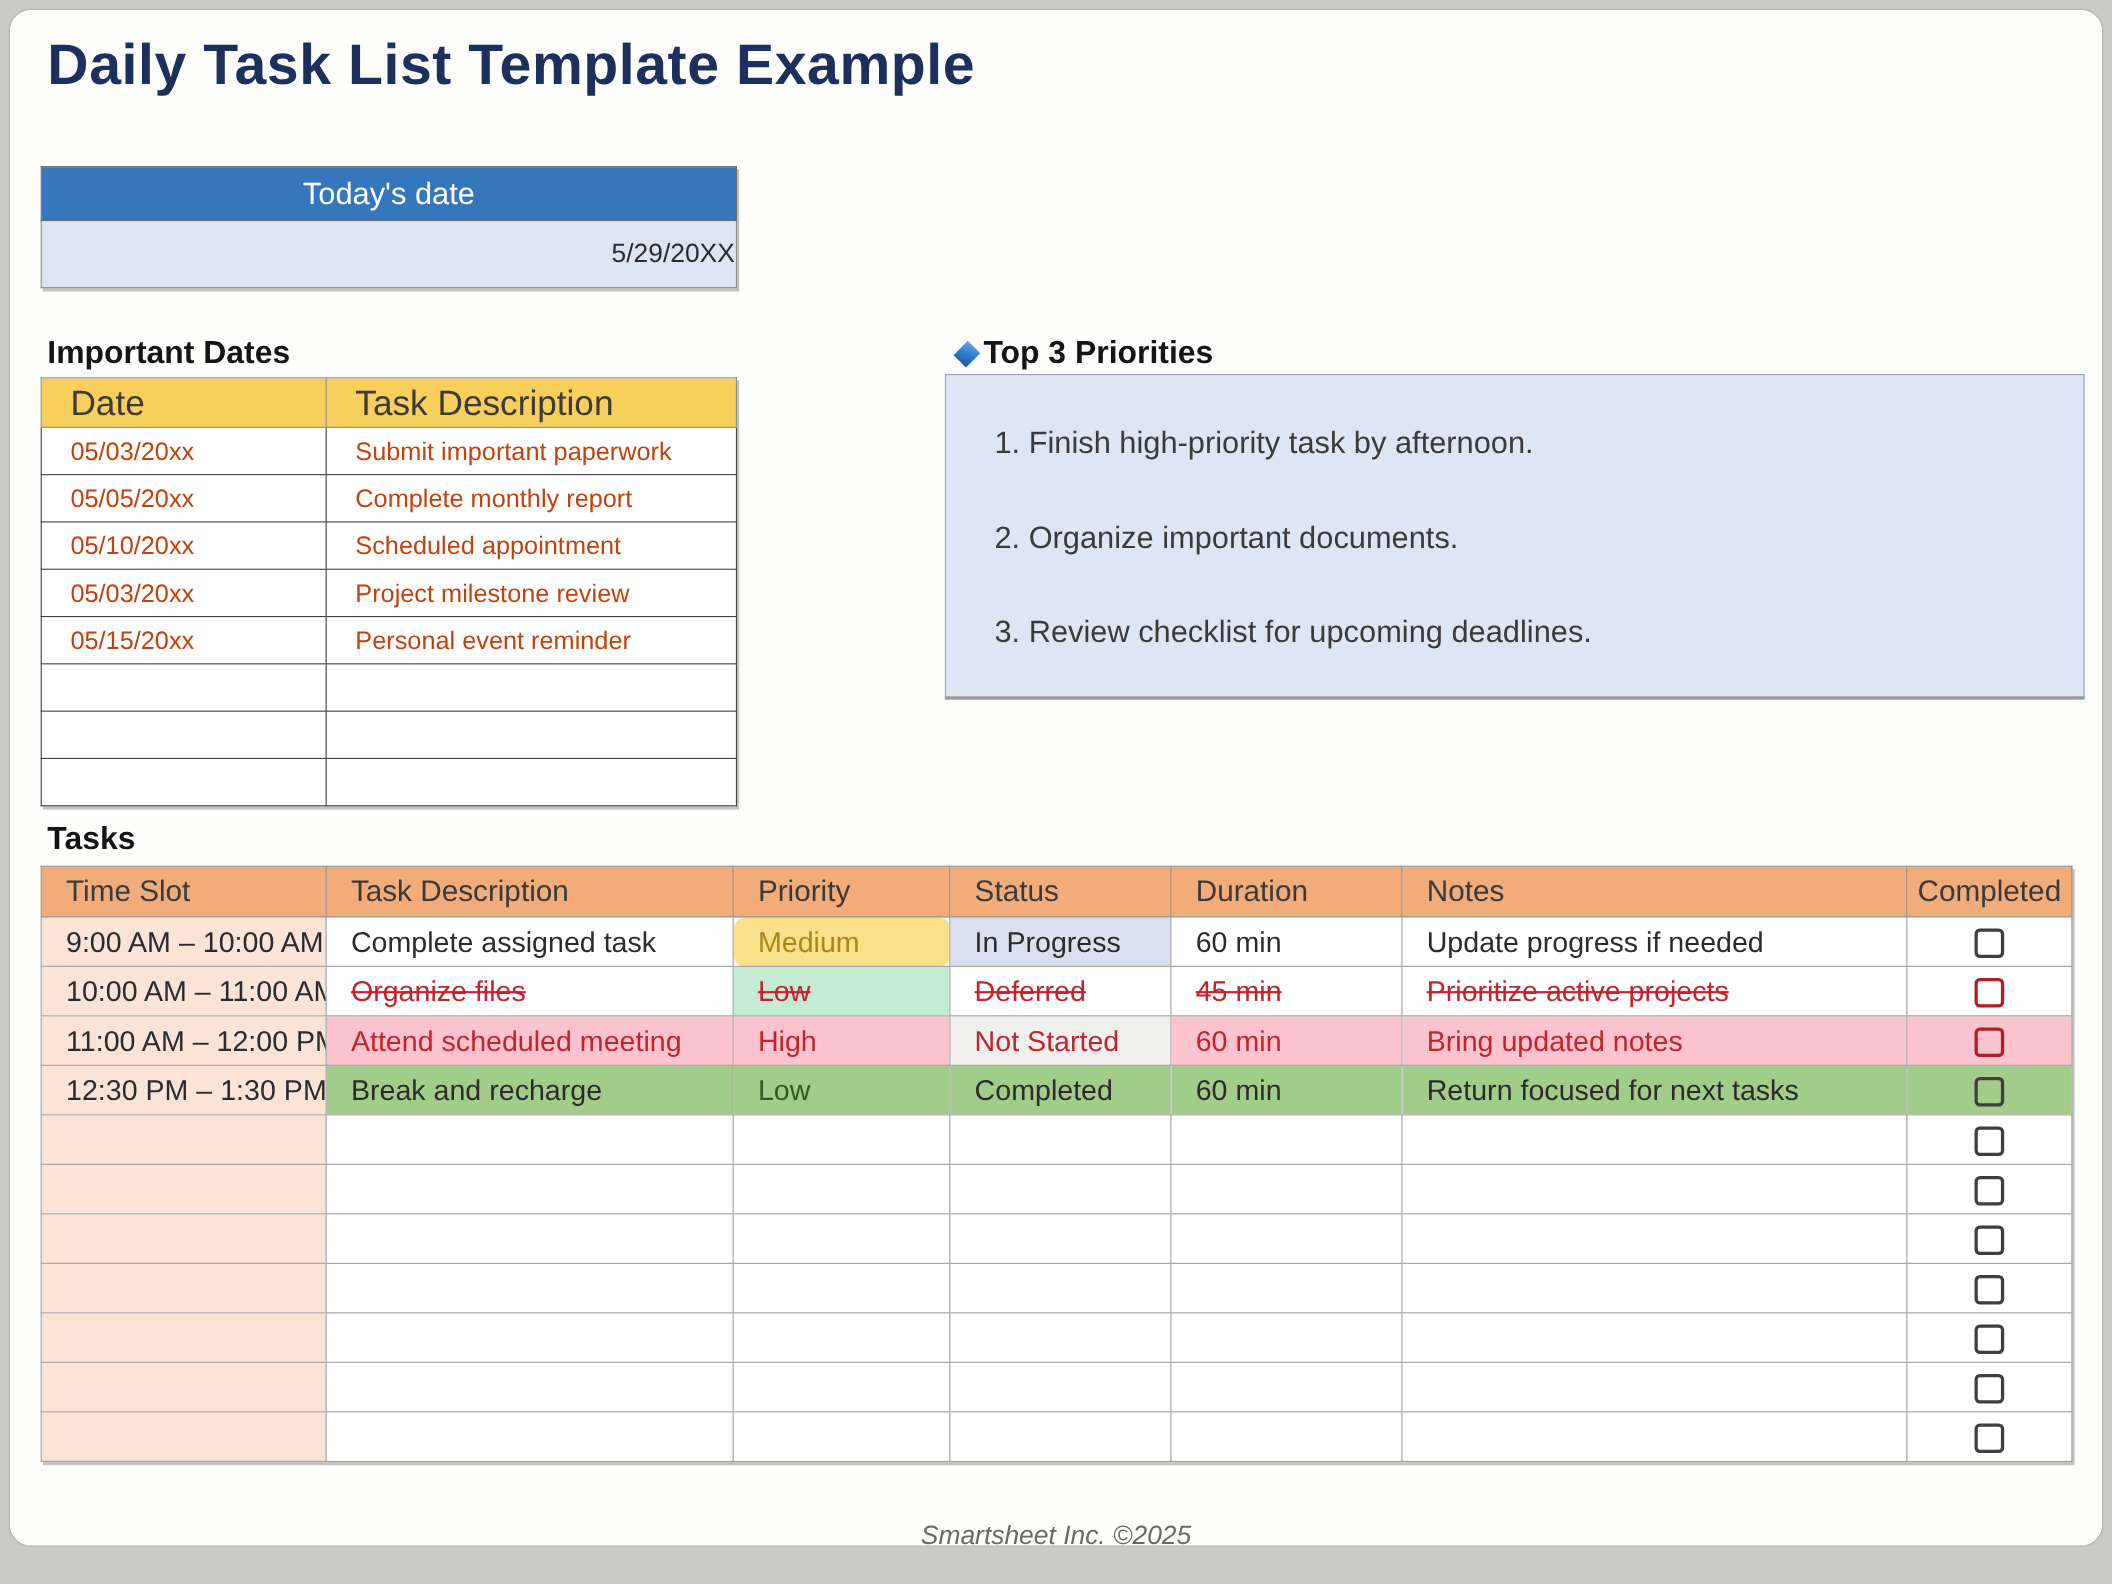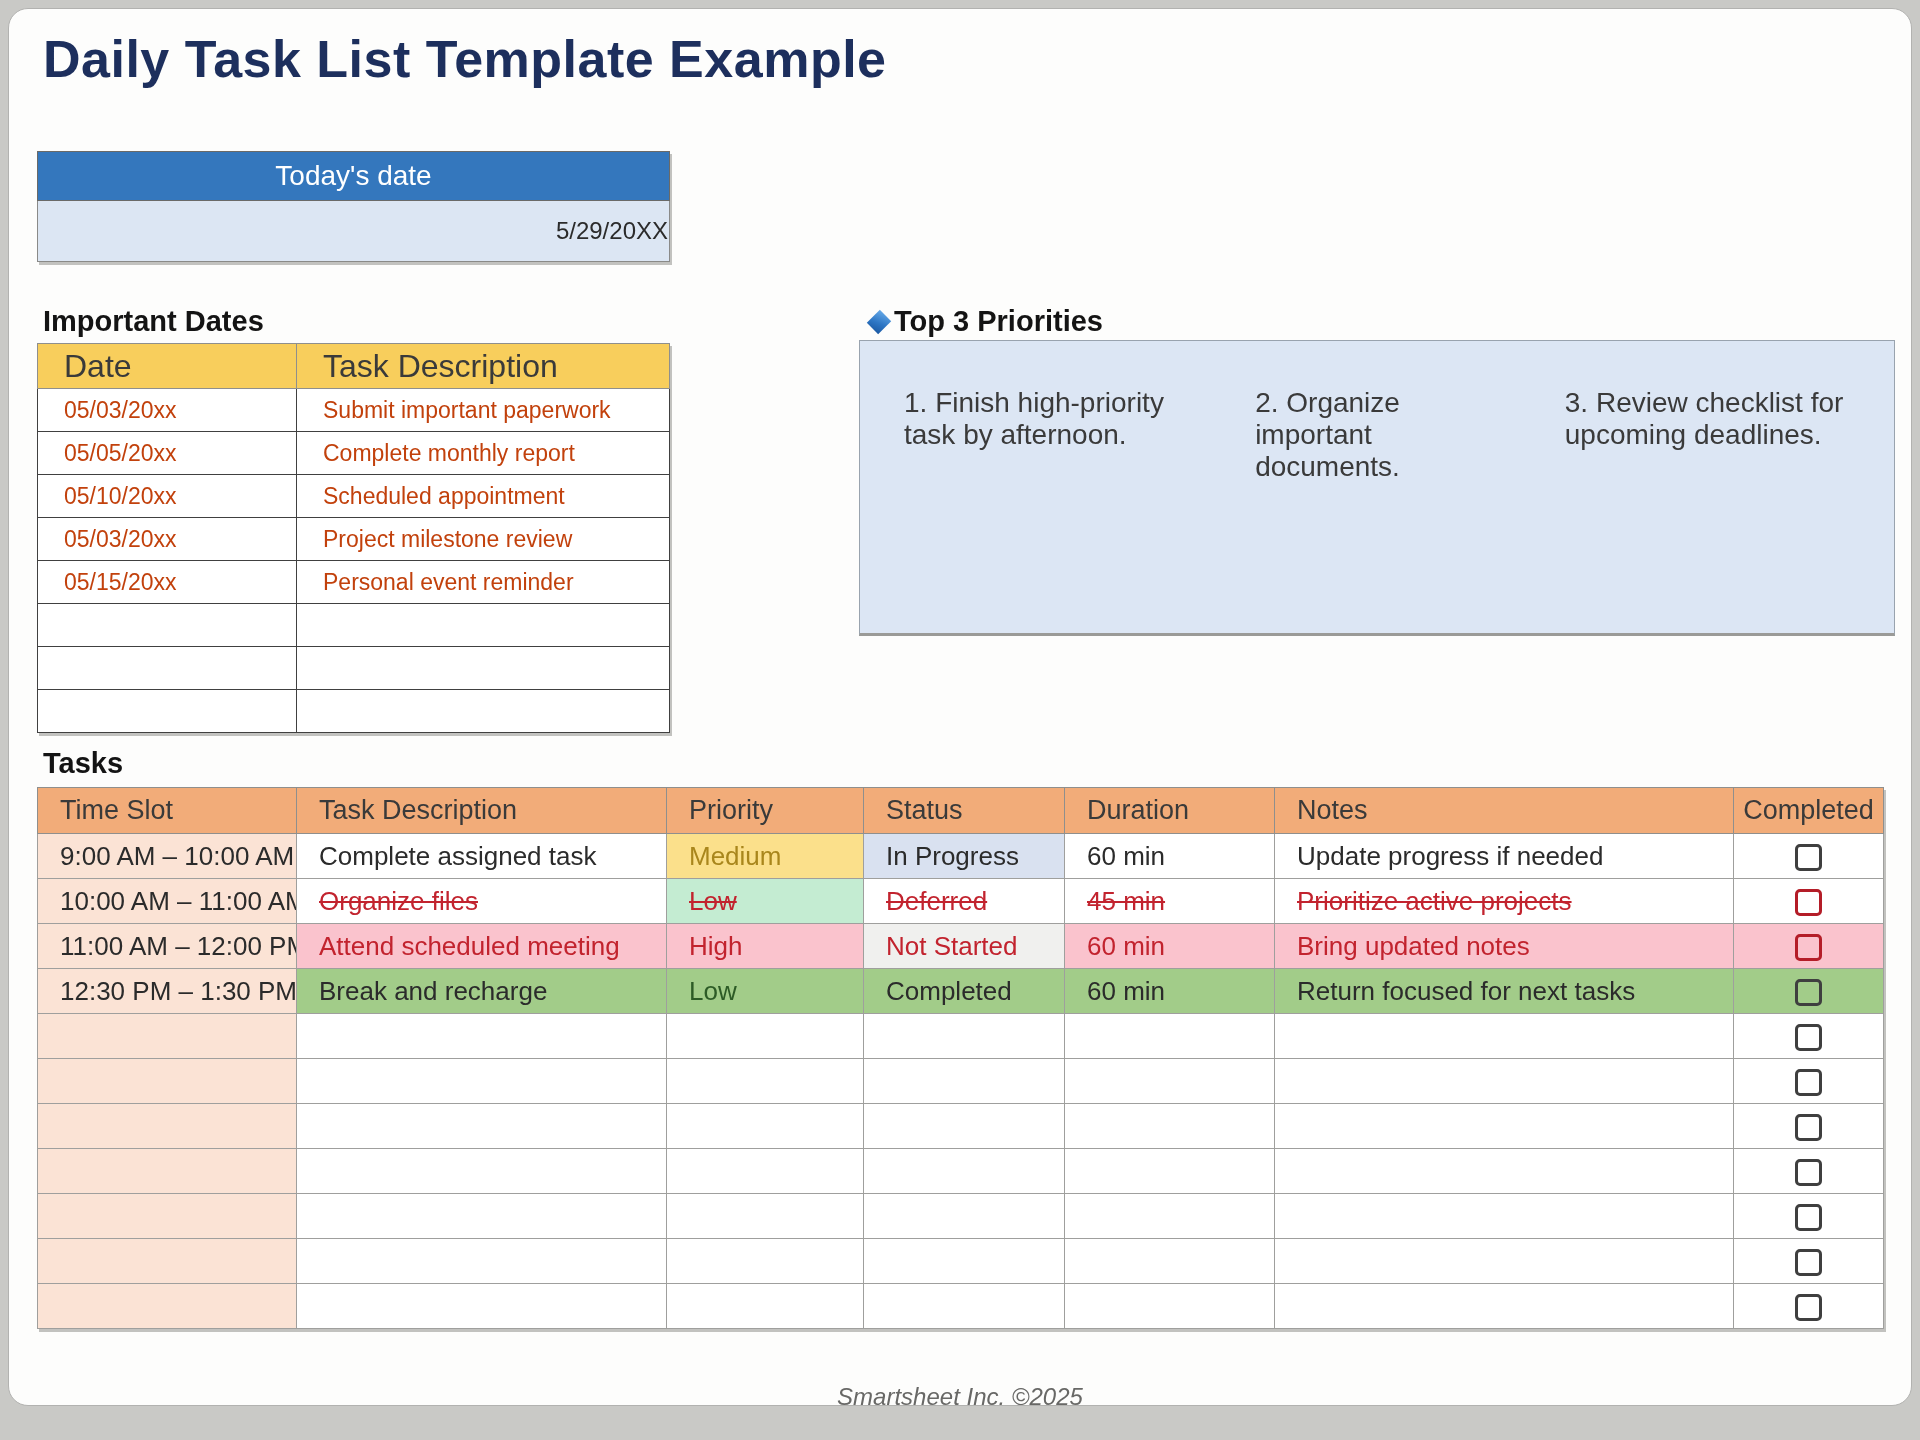--- a/index.html
+++ b/index.html
@@ -58,21 +58,21 @@
   }
   .dates-table td{
     background:#ffffff;color:#c2410c;font-size:23px;height:42px;
     padding:0 0 0 26px;border:1px solid #404040;
   }
   
   .pri-box{
     position:absolute;left:850px;top:331px;width:1036px;height:296px;
     background:#dce6f4;border:1px solid #99a3ae;border-bottom:3px solid #9a9a97;
     box-sizing:border-box;
-    display:flex;flex-direction:row;gap:54px;padding:46px 0 0 44px;
+    display:flex;flex-direction:column;gap:54px;padding:46px 0 0 44px;
   }
   .pri-item{font-size:28px;color:#3a3a3a;}
   
   .tasks-table{
     position:absolute;left:28px;top:778px;width:1846px;
     box-shadow:2px 3px 0 #c2c2bf;
   }
   .tasks-table th{
     background:#f2ac79;color:#3a3a3a;font-weight:normal;font-size:27px;
     text-align:left;height:45px;padding:0 0 0 22px;border:1px solid #8f8f8d;
@@ -80,21 +80,21 @@
   .tasks-table th.center{text-align:center;padding:0;}
   .tasks-table td{
     font-size:26px;height:44px;padding:0 4px 0 22px;
     border:1px solid #9f9f9d;white-space:nowrap;overflow:hidden;
   }
   .tasks-table td.cb-cell{text-align:center;padding:0;}
   
   .bg-peach{background:#fbe3d5;}
   .bg-pink{background:#fac3cd;}
   .bg-white{background:#ffffff;}
-  .bg-yellow{background:#fbe08b;}
+  .bg-yellow{background:#fbe08b;border-radius:11px;}
   .bg-mint{background:#c4ecd2;}
   .bg-green{background:#a2cc89;}
   .bg-gray{background:#f0f0ee;}
   .bg-blue{background:#d9e1f0;margin-left:14px;}
   .fg-dark{color:#2b2b2b;}
   .fg-red{color:#c2232e;}
   .fg-amber{color:#a9861c;}
   .fg-dkgreen{color:#2d5b26;}
   .strike{text-decoration:line-through;}
   

